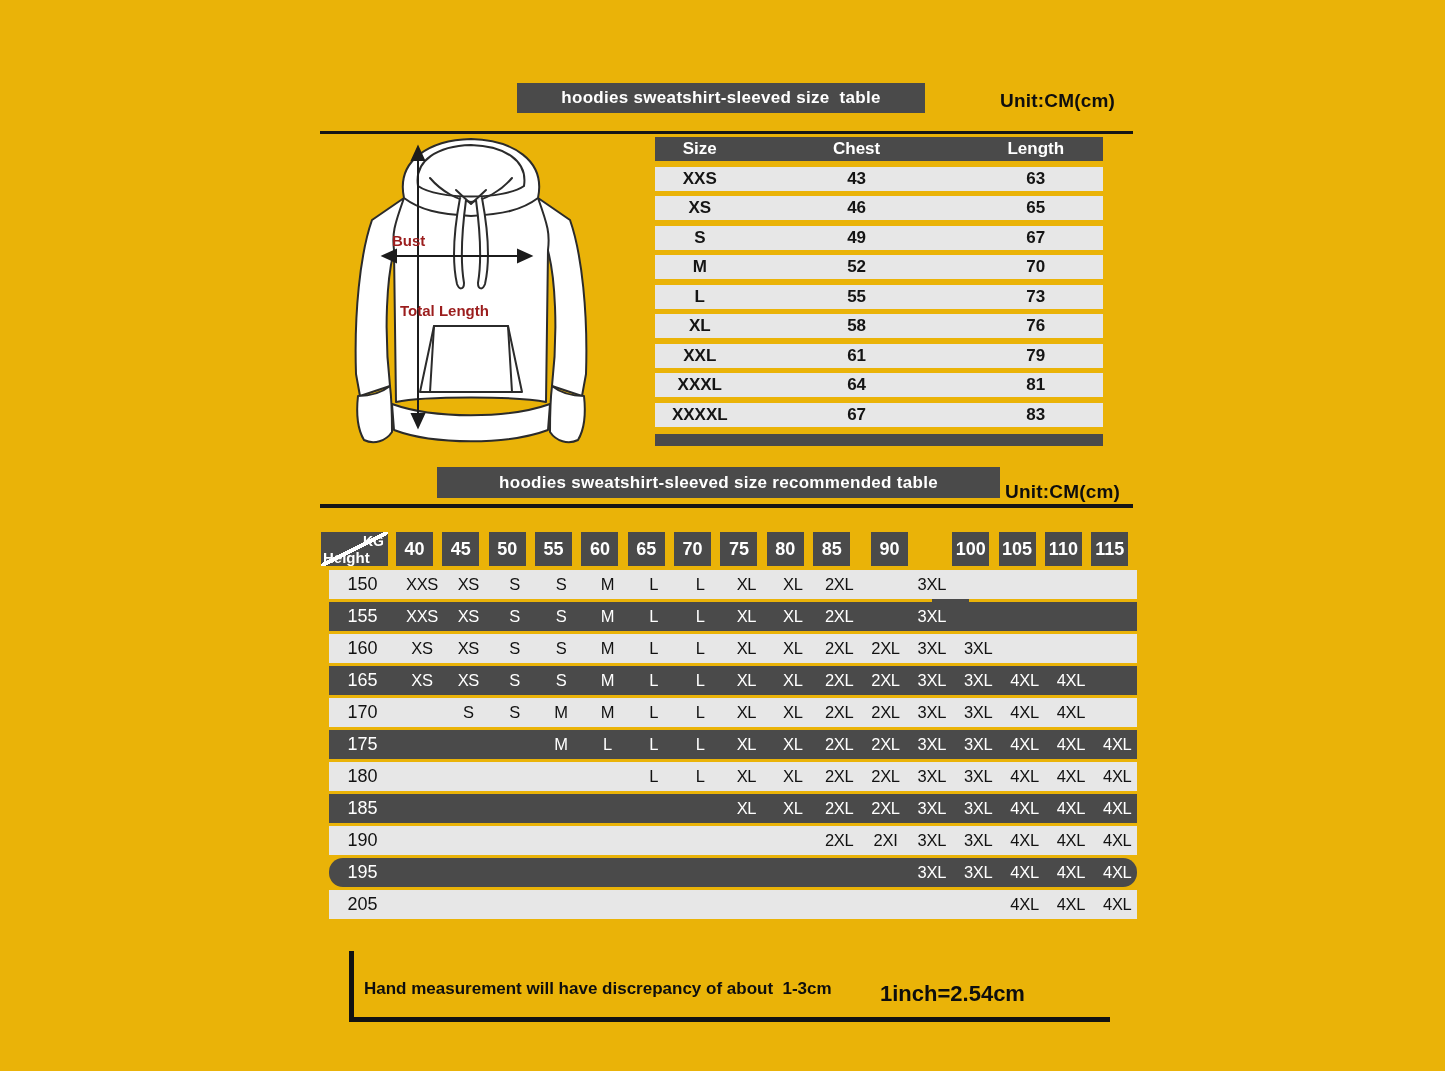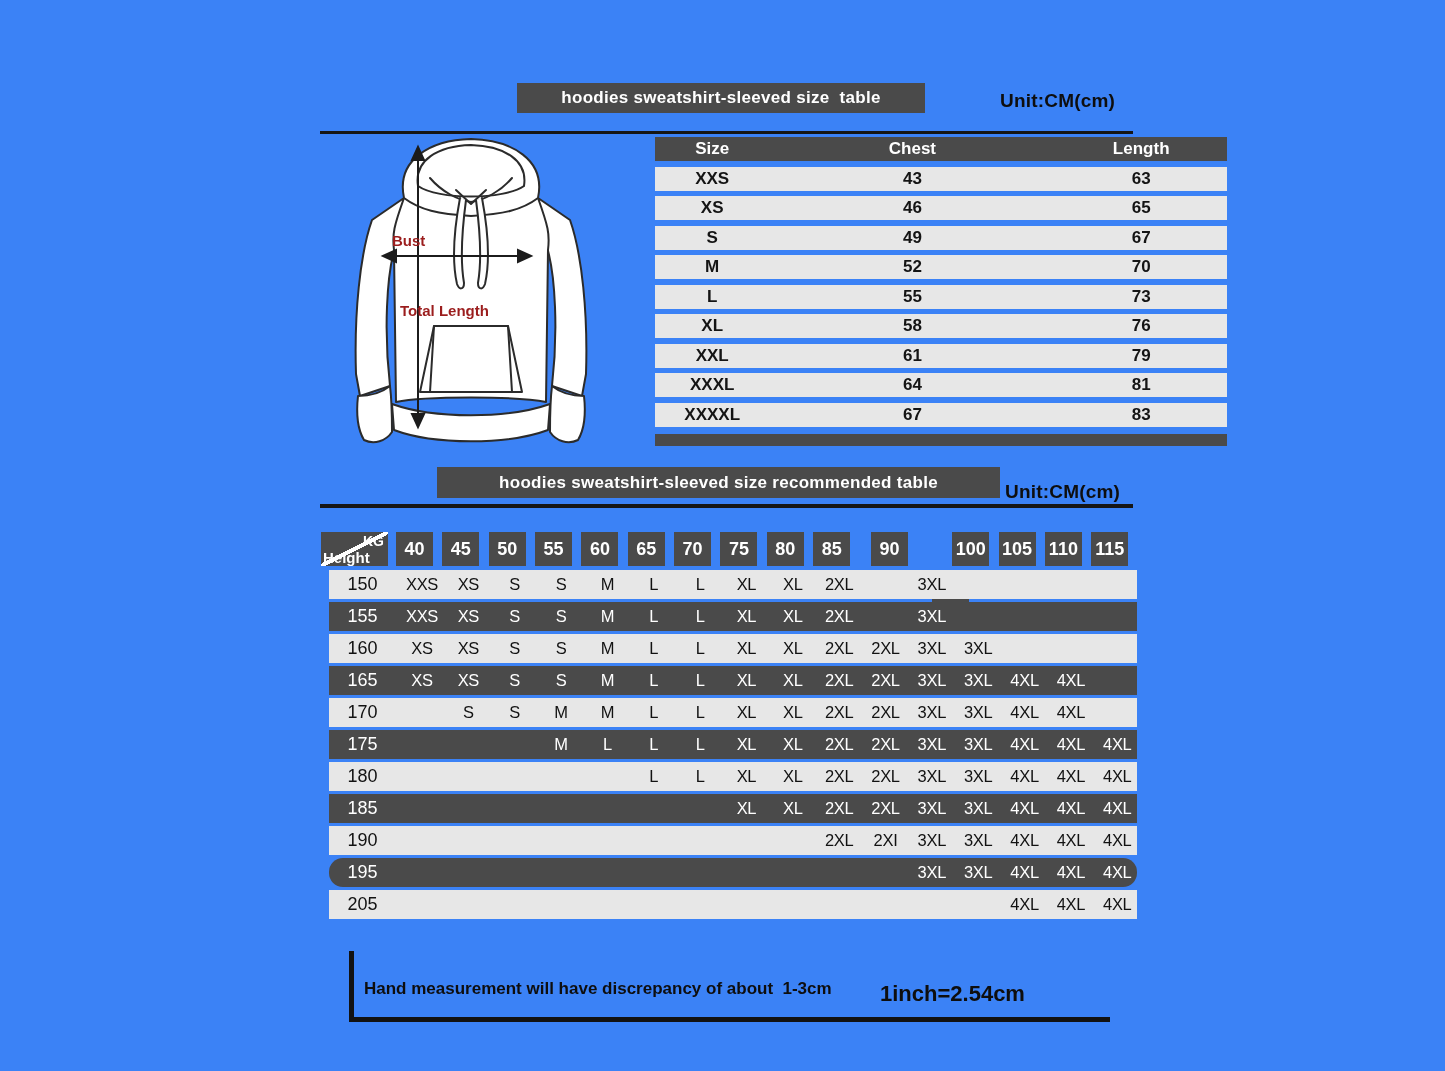--- a/index.html
+++ b/index.html
@@ -1,28 +1,28 @@
 <!DOCTYPE html>
 <html><head>
 <meta charset="utf-8">
 <style>
   html,body{margin:0;padding:0;background:#fff;}
   .canvas{
-    position:relative;width:1445px;height:1071px;background:#3b82f6;
+    position:relative;width:1445px;height:1071px;background:#eab308;
     font-family:"Liberation Sans",sans-serif;overflow:hidden;
   }
   .bar-title{
     position:absolute;background:#4a4a4a;color:#ffffff;font-weight:bold;
     font-size:17px;text-align:center;white-space:pre;letter-spacing:.3px;
   }
   .unit{position:absolute;font-weight:bold;font-size:19px;color:#0e0e0e;letter-spacing:.2px;}
   .hline{position:absolute;background:#161616;}
 
   
-  .size-table{position:absolute;left:655px;top:137px;width:572px;}
+  .size-table{position:absolute;left:655px;top:137px;width:448px;}
   .st-header{display:flex;height:24px;line-height:24px;background:#4a4a4a;color:#fff;
     font-weight:bold;font-size:17px;}
   .st-row{display:flex;height:24px;line-height:24px;background:#e7e7e7;color:#141414;
     font-weight:bold;font-size:17px;margin-top:5.5px;}
   .st-cell{text-align:center;}
   .col-size{width:20%;}
   .col-chest{width:50%;}
   .col-length{width:30%;}
   .st-footer-bar{height:12px;background:#4a4a4a;margin-top:7px;}
 

